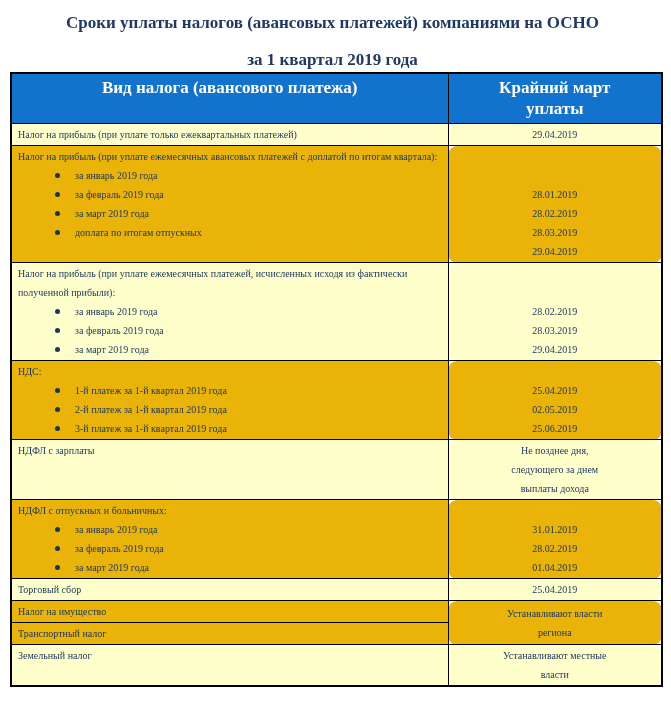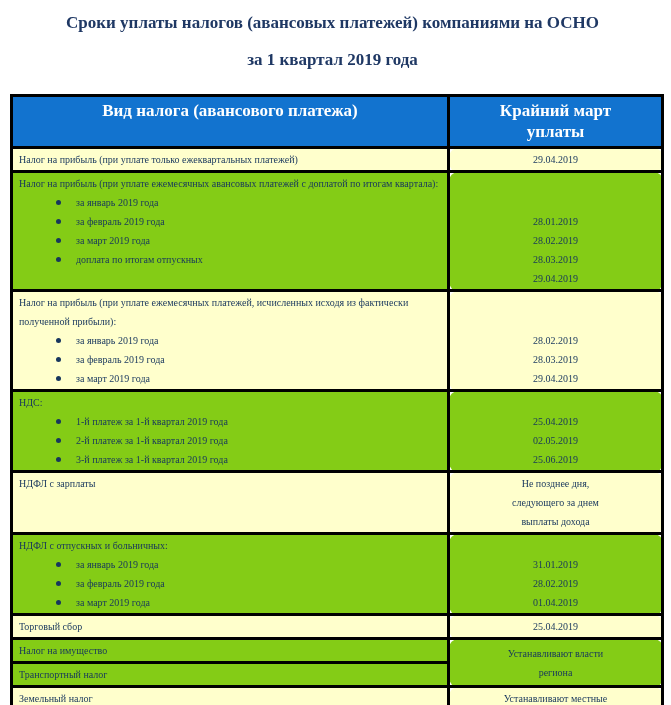--- a/index.html
+++ b/index.html
@@ -13,47 +13,47 @@
   }
   .page { width: 665px; }
 
   .title-line1, .title-line2 {
     text-align: center;
     font-weight: bold;
     font-size: 17px;
     color: #1F3864;
   }
   .title-line1 { padding-top: 13px; }
-  .title-line2 { padding-top: 17px; padding-bottom: 24px; }
+  .title-line2 { padding-top: 17px; padding-bottom: 2px; }
 
   table.tax-table {
     border-collapse: collapse;
     table-layout: fixed;
     margin-left: 10px;
     width: 651px;
     border: 2px solid #000;
   }
   th, td {
-    border: 3px solid #000000;
+    border: 1px solid #000000;
     vertical-align: top;
     padding: 1px 6px;
   }
   th {
     background: #1273CF;
     color: #FFFFFF;
     font-size: 17px;
     line-height: 21px;
     font-weight: bold;
     text-align: center;
     padding: 3px 6px 4px 6px;
   }
   td { font-size: 10px; line-height: 19px; }
 
   .bg-y { background: #FFFFCC; }
-  .bg-g { background: #84cc16; }
+  .bg-g { background: #eab308; }
 
   ul.blist { margin: 0; padding: 0; list-style: none; }
   ul.blist li { position: relative; padding-left: 57px; }
   .bdot {
     position: absolute;
     left: 37px; top: 7px;
     width: 5px; height: 5px;
     border-radius: 50%;
     background: #17365D;
   }

